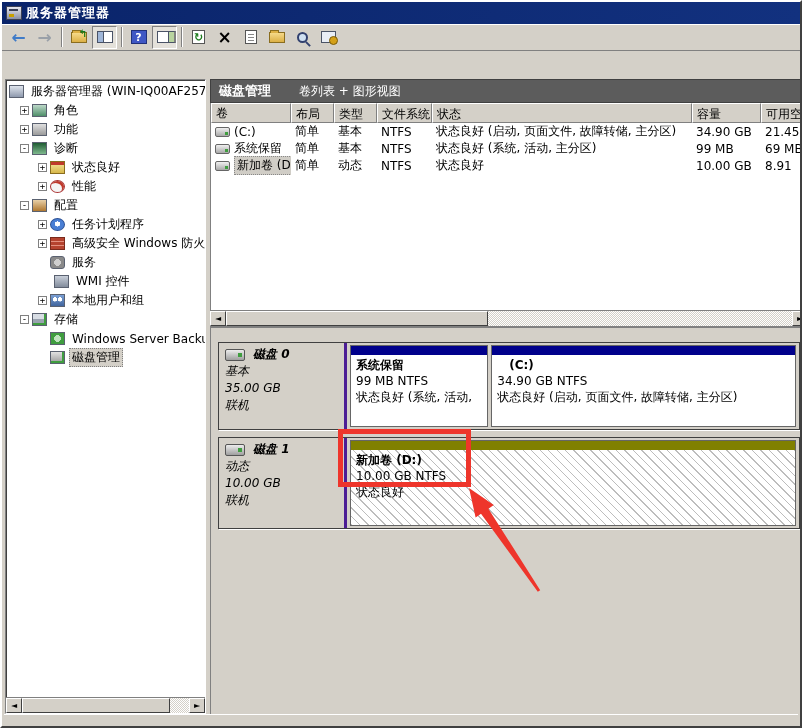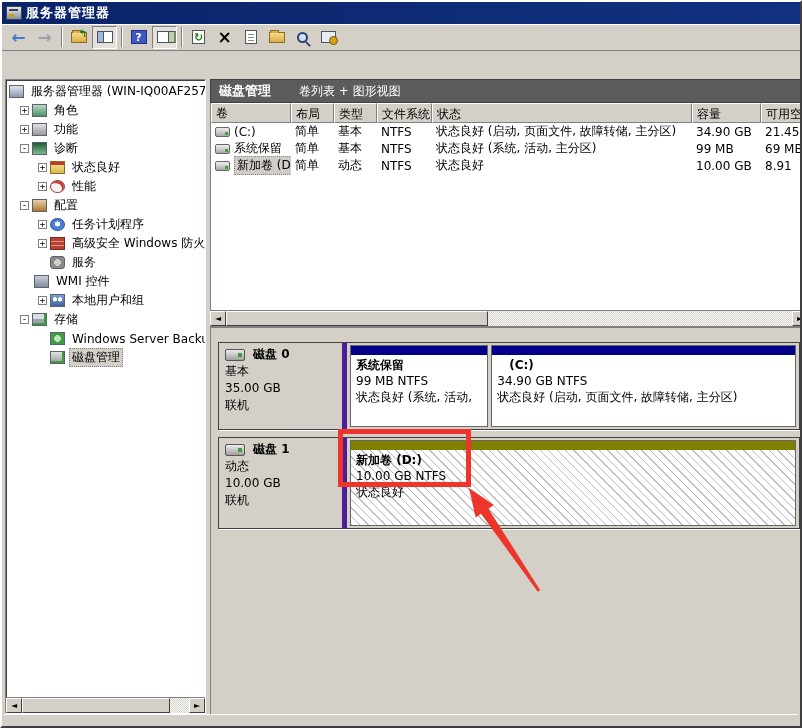--- a/index.html
+++ b/index.html
@@ -85,21 +85,21 @@
   .c0{width:80px;display:flex;align-items:center;}
   .c1{width:43px;}.c2{width:43px;}.c3{width:55px;}.c4{width:260px;}.c5{width:69px;}.c6{flex:1;}
   .drive-ic{width:15px;height:10px;background:linear-gradient(#f0f0f0,#a8a8a8);border:1px solid #666;border-radius:2px;margin-right:4px;flex:none;position:relative;}
   .drive-ic:after{content:"";position:absolute;right:1px;bottom:1px;width:3px;height:3px;background:#3f9d3f;}
   .vname.sel{background:#d0cdc6;border:1px dotted #888;padding:0 2px;}
   
   .gfx{flex:1;background:#d4d0c8;border-top:2px solid #808080;box-shadow:inset 1px 0 0 #808080;padding:14px 8px 2px 8px;display:flex;flex-direction:column;overflow:hidden;}
   .diskbox{display:flex;border:1px solid #404040;background:#d4d0c8;box-shadow:1px 1px 0 #fff;flex:none;}
   .disk0box{height:88px;margin-bottom:7px;}
   .disk1box{height:92px;}
-  .diskinfo{width:128px;flex:none;padding:3px 6px;border-right:5px solid #4c1d95;line-height:17px;}
+  .diskinfo{width:128px;flex:none;padding:3px 6px;border-right:3px solid #4c1d95;line-height:17px;font-style:italic;}
   .diskinfo .dname{font-weight:bold;display:flex;align-items:center;gap:8px;}
   .dicon{width:20px;height:12px;background:linear-gradient(#ececec,#9f9f9f);border:1px solid #555;border-radius:2px;position:relative;flex:none;}
   .dicon:after{content:"";position:absolute;right:2px;top:3px;width:4px;height:4px;background:#3f9d3f;}
   .volstrip{flex:1;display:flex;gap:3px;padding:2px 3px;}
   .volcell{border:1px solid #666;display:flex;flex-direction:column;background:#fff;overflow:hidden;}
   .volband{height:9px;flex:none;}
   .band-primary{background:#00008b;}
   .band-simple{background:#808000;}
   .volbody{flex:1;padding:2px 5px;line-height:16px;white-space:nowrap;overflow:hidden;}
   .volbody .vn{font-weight:bold;}
@@ -218,21 +218,21 @@
         <div class="trow" style="padding-left:32px;">
           <span class="texp">+</span>
           <span class="ti ti-fw"></span>
           <span class="tlabel">高级安全 Windows 防火墙</span>
         </div>
         <div class="trow" style="padding-left:32px;">
           <span class="texp-space"></span>
           <span class="ti ti-svc"></span>
           <span class="tlabel">服务</span>
         </div>
-        <div class="trow" style="padding-left:16px;">
+        <div class="trow" style="padding-left:36px;">
           <span class="texp-space"></span>
           <span class="ti ti-wmi"></span>
           <span class="tlabel">WMI 控件</span>
         </div>
         <div class="trow" style="padding-left:32px;">
           <span class="texp">+</span>
           <span class="ti ti-users"></span>
           <span class="tlabel">本地用户和组</span>
         </div>
         <div class="trow" style="padding-left:14px;">

